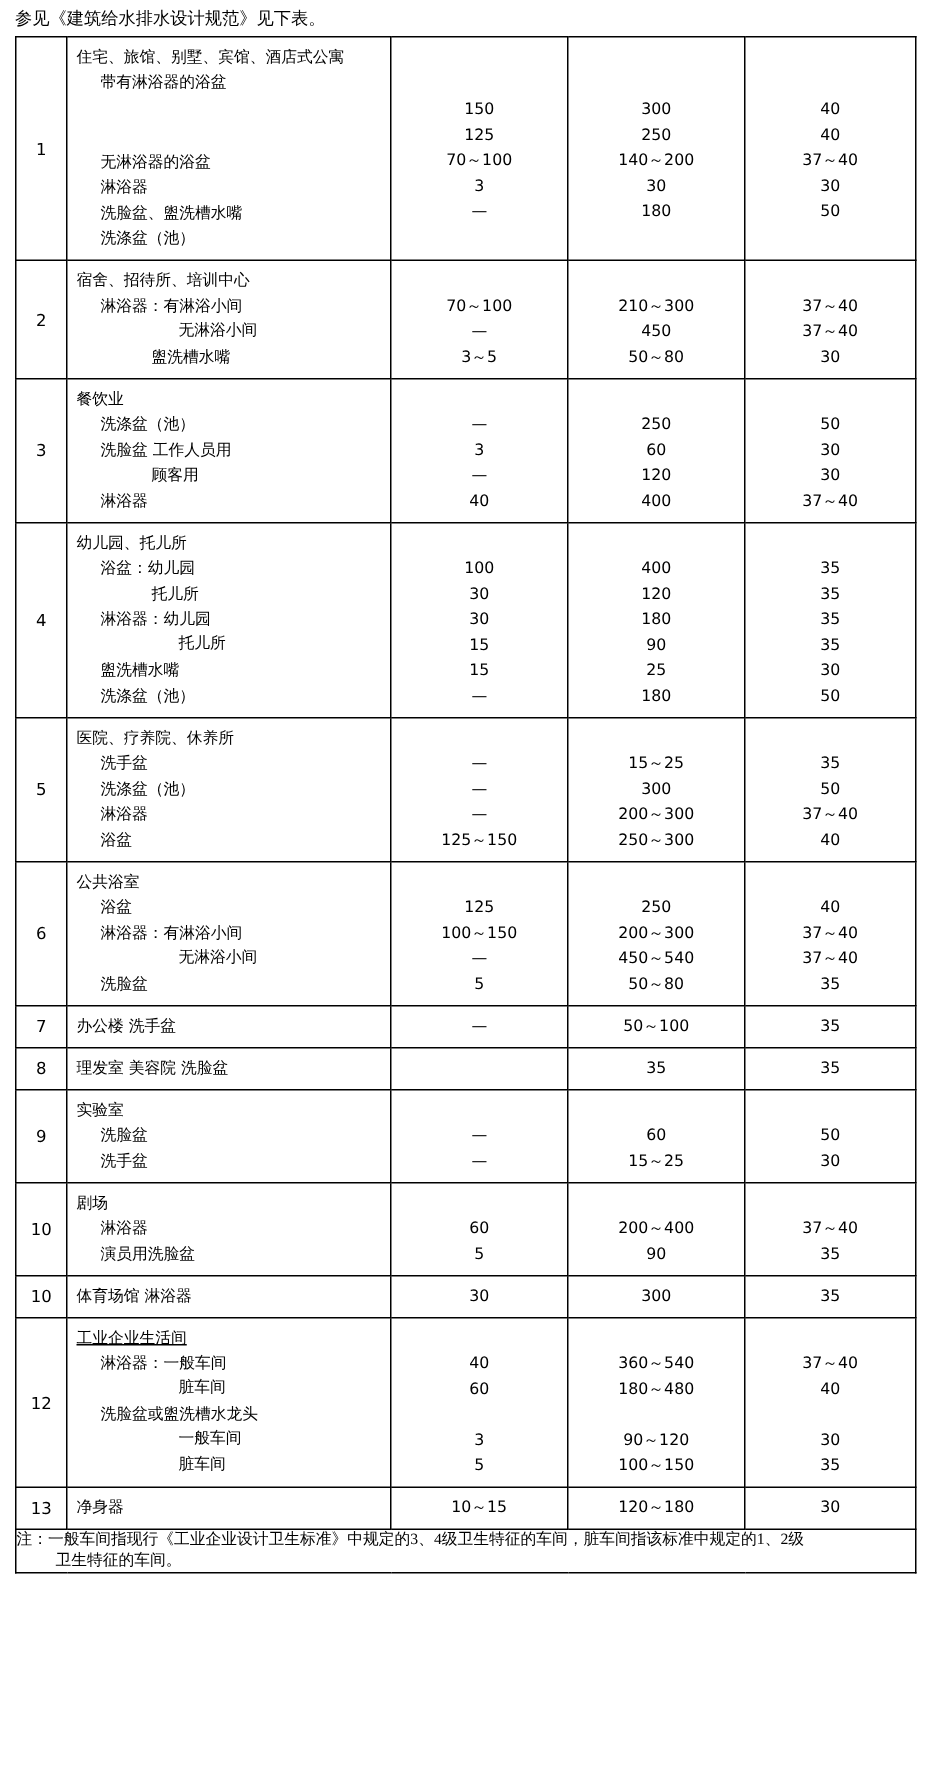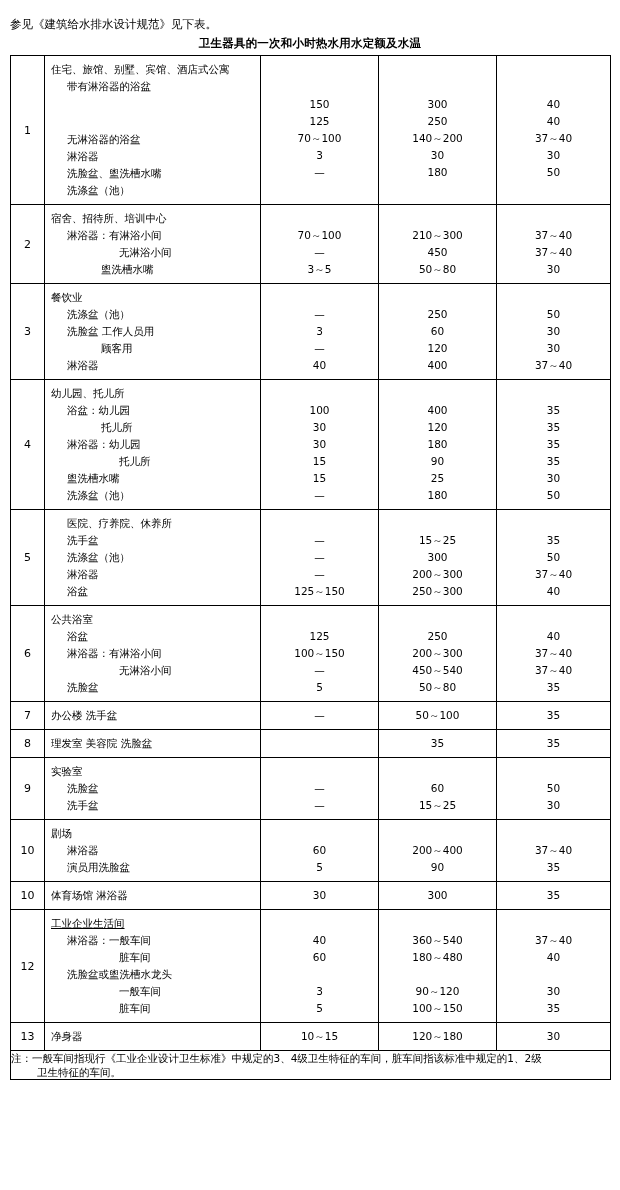--- a/index.html
+++ b/index.html
@@ -11,21 +11,21 @@
     width: 620px;
     height: 1190px;
     font-family: "DejaVu Sans", "Liberation Sans", sans-serif;
     color: #000;
     position: relative;
     overflow: hidden;
   }
   .page {
     width: 620px;
     box-sizing: border-box;
-    padding: 14px 10px 0 10px;
+    padding: 2px 10px 0 10px;
   }
   .intro {
     font-size: 11.5px;
     line-height: 16px;
     margin: 2px 0 4px 0;
   }
   .caption {
     font-size: 11.5px;
     font-weight: bold;
     text-align: center;
@@ -59,45 +59,45 @@
     text-align: center;
     font-size: 11px;
   }
   td.cellbox { padding: 0; }
   .group-title {
     padding-left: 6px;
     font-size: 10.5px;
   }
   .ind1 { padding-left: 22px; }
   .ind3 { padding-left: 56px; }
-  .ind4 { padding-left: 74px; }
+  .ind4 { padding-left: 74px; font-family: Liberation Mono, monospace; }
   .val {
     text-align: center;
     font-size: 10.5px;
   }
   .underline-title {
     text-decoration: underline;
   }
   .note {
     font-size: 10.5px;
     line-height: 14px;
     padding: 3px 4px 3px 6px;
     text-align: left;
+    font-family: Liberation Serif, serif;
   }
   .note .ind {
     display: block;
     padding-left: 26px;
   }
 </style>
 </head>
 <body>
 
 <div class="page">
   <div class="intro">参见《建筑给水排水设计规范》见下表。</div>
-  <div class="caption">卫生器具的一次和小时热水用水定额及水温</div>
 
   <table class="main">
     <colgroup>
       <col class="col-no">
       <col class="col-name">
       <col class="col-once">
       <col class="col-hour">
       <col class="col-temp">
     </colgroup>
     <tbody id="table-body">
@@ -295,21 +295,21 @@
               <div class="val" style="height: 17px; line-height: 17px;">50</div>
               <div style="height: 5px;"></div>
             </div>
           </td>
         </tr>
         <tr>
           <td class="no">5</td>
           <td class="cellbox">
             <div>
               <div style="height: 5px;"></div>
-              <div class="group-title" style="height: 17px; line-height: 17px; margin-left: 16px;">医院、疗养院、休养所</div>
+              <div class="group-title" style="height: 17px; line-height: 17px;">医院、疗养院、休养所</div>
               <div class="ind1" style="height: 17px; line-height: 17px; white-space: nowrap;">洗手盆</div>
               <div class="ind1" style="height: 17px; line-height: 17px; white-space: nowrap;">洗涤盆（池）</div>
               <div class="ind1" style="height: 17px; line-height: 17px; white-space: nowrap;">淋浴器</div>
               <div class="ind1" style="height: 17px; line-height: 17px; white-space: nowrap;">浴盆</div>
               <div style="height: 5px;"></div>
             </div>
           </td>
           <td class="cellbox">
             <div>
               <div style="height: 5px;"></div>

